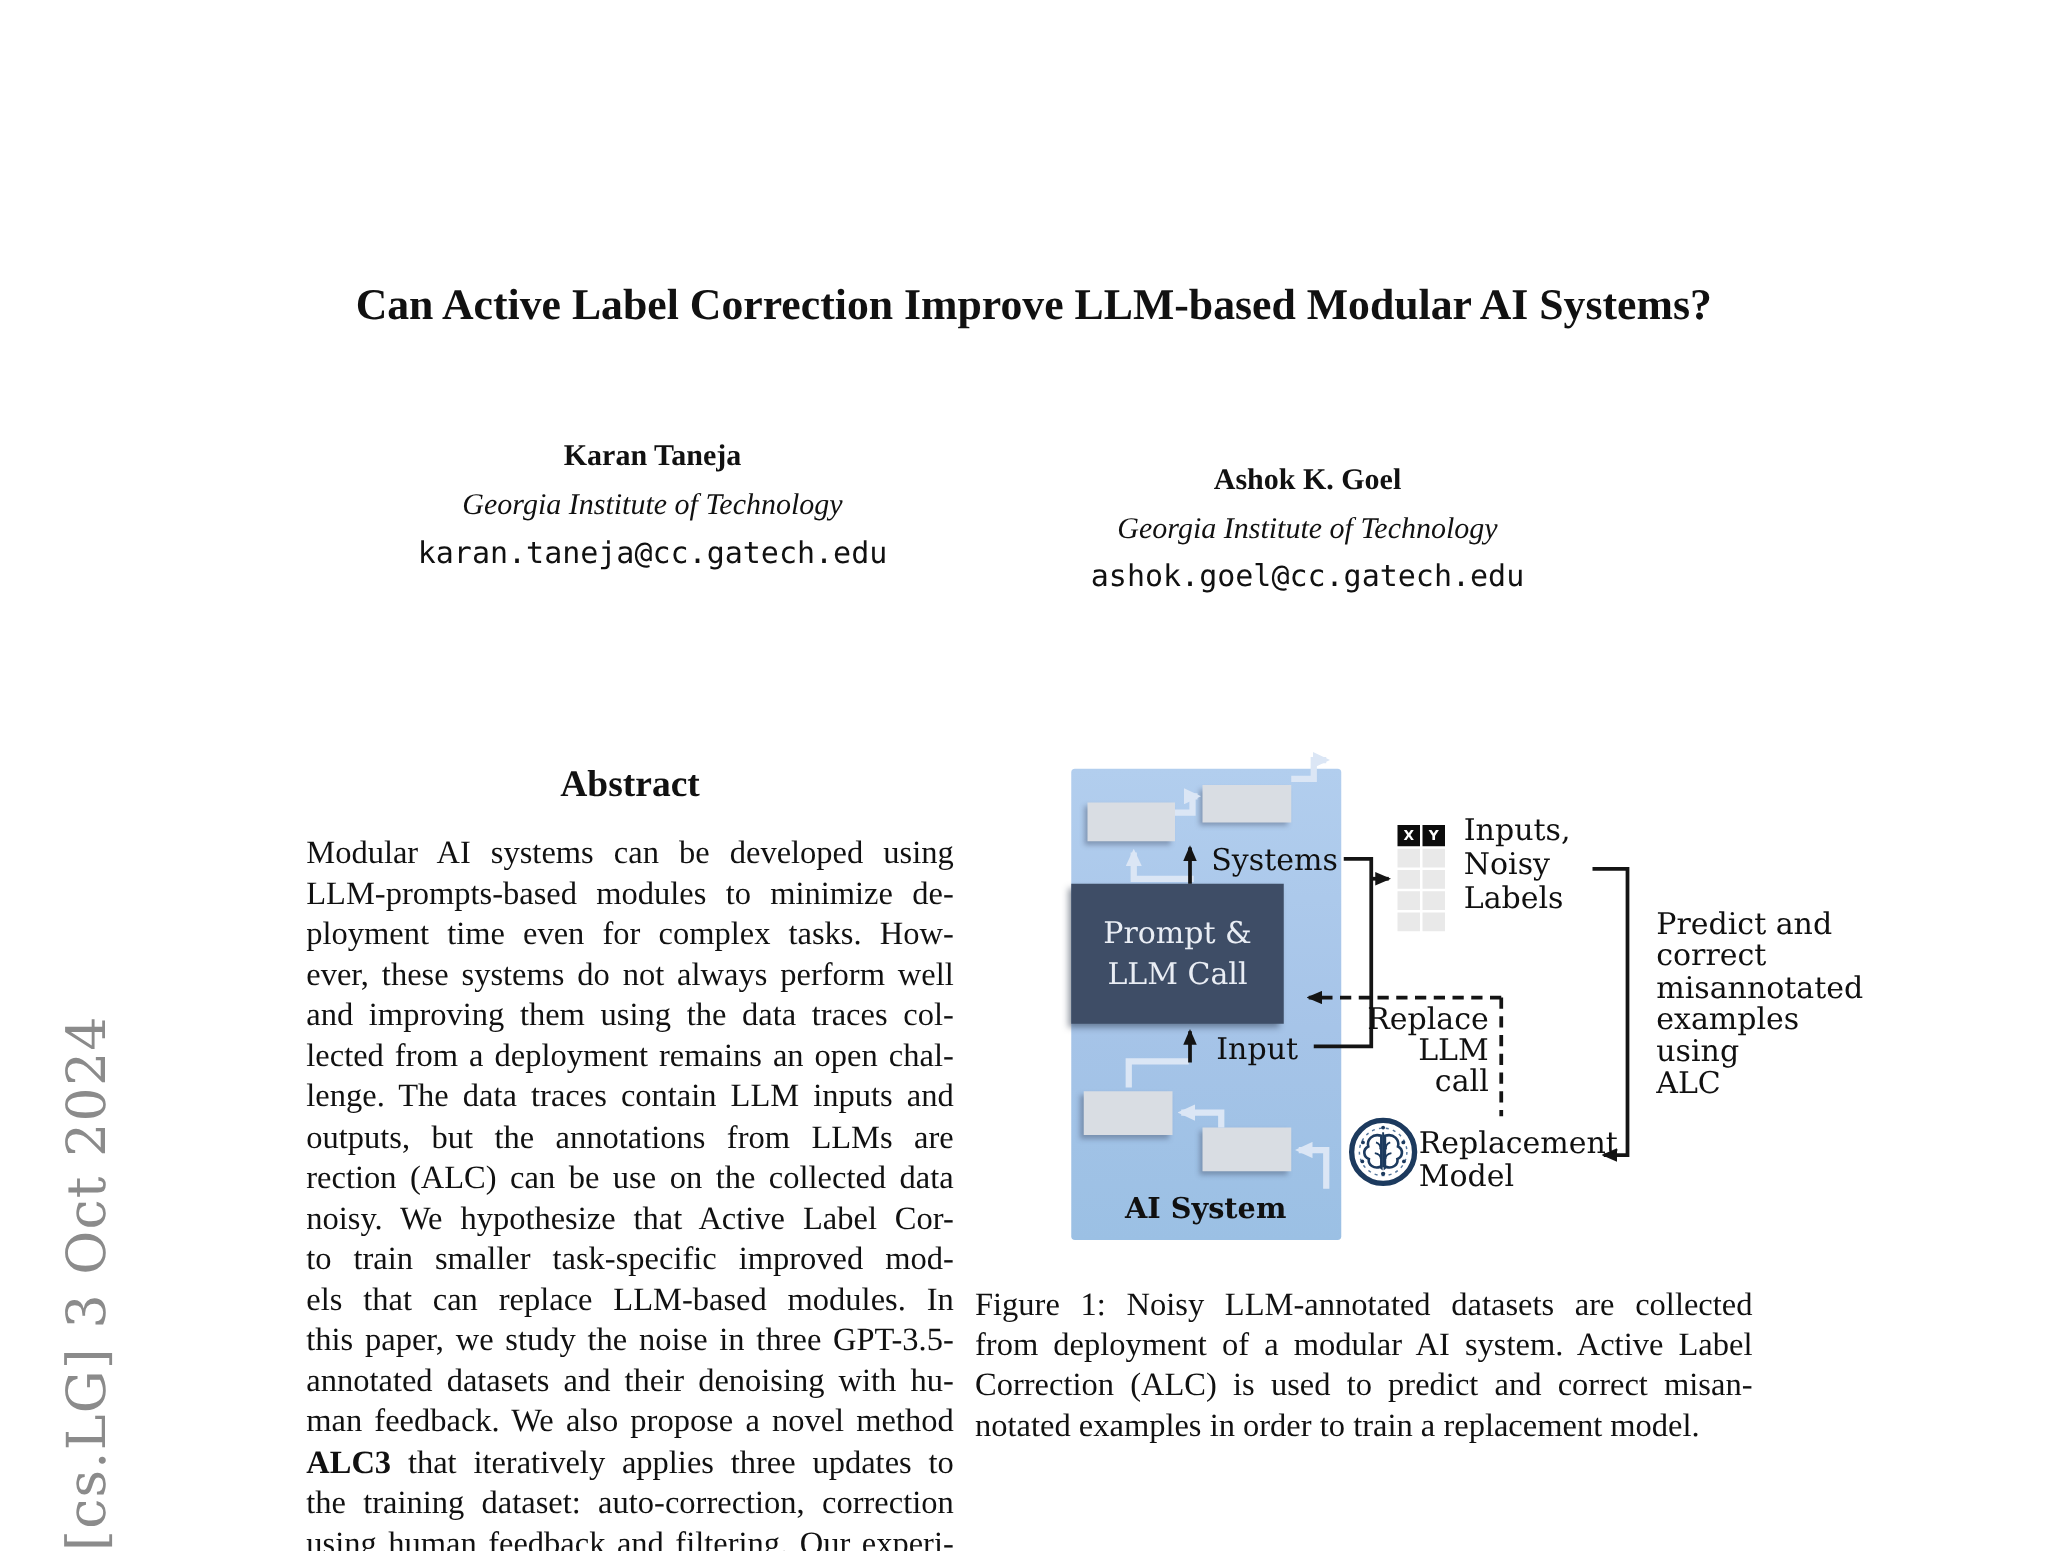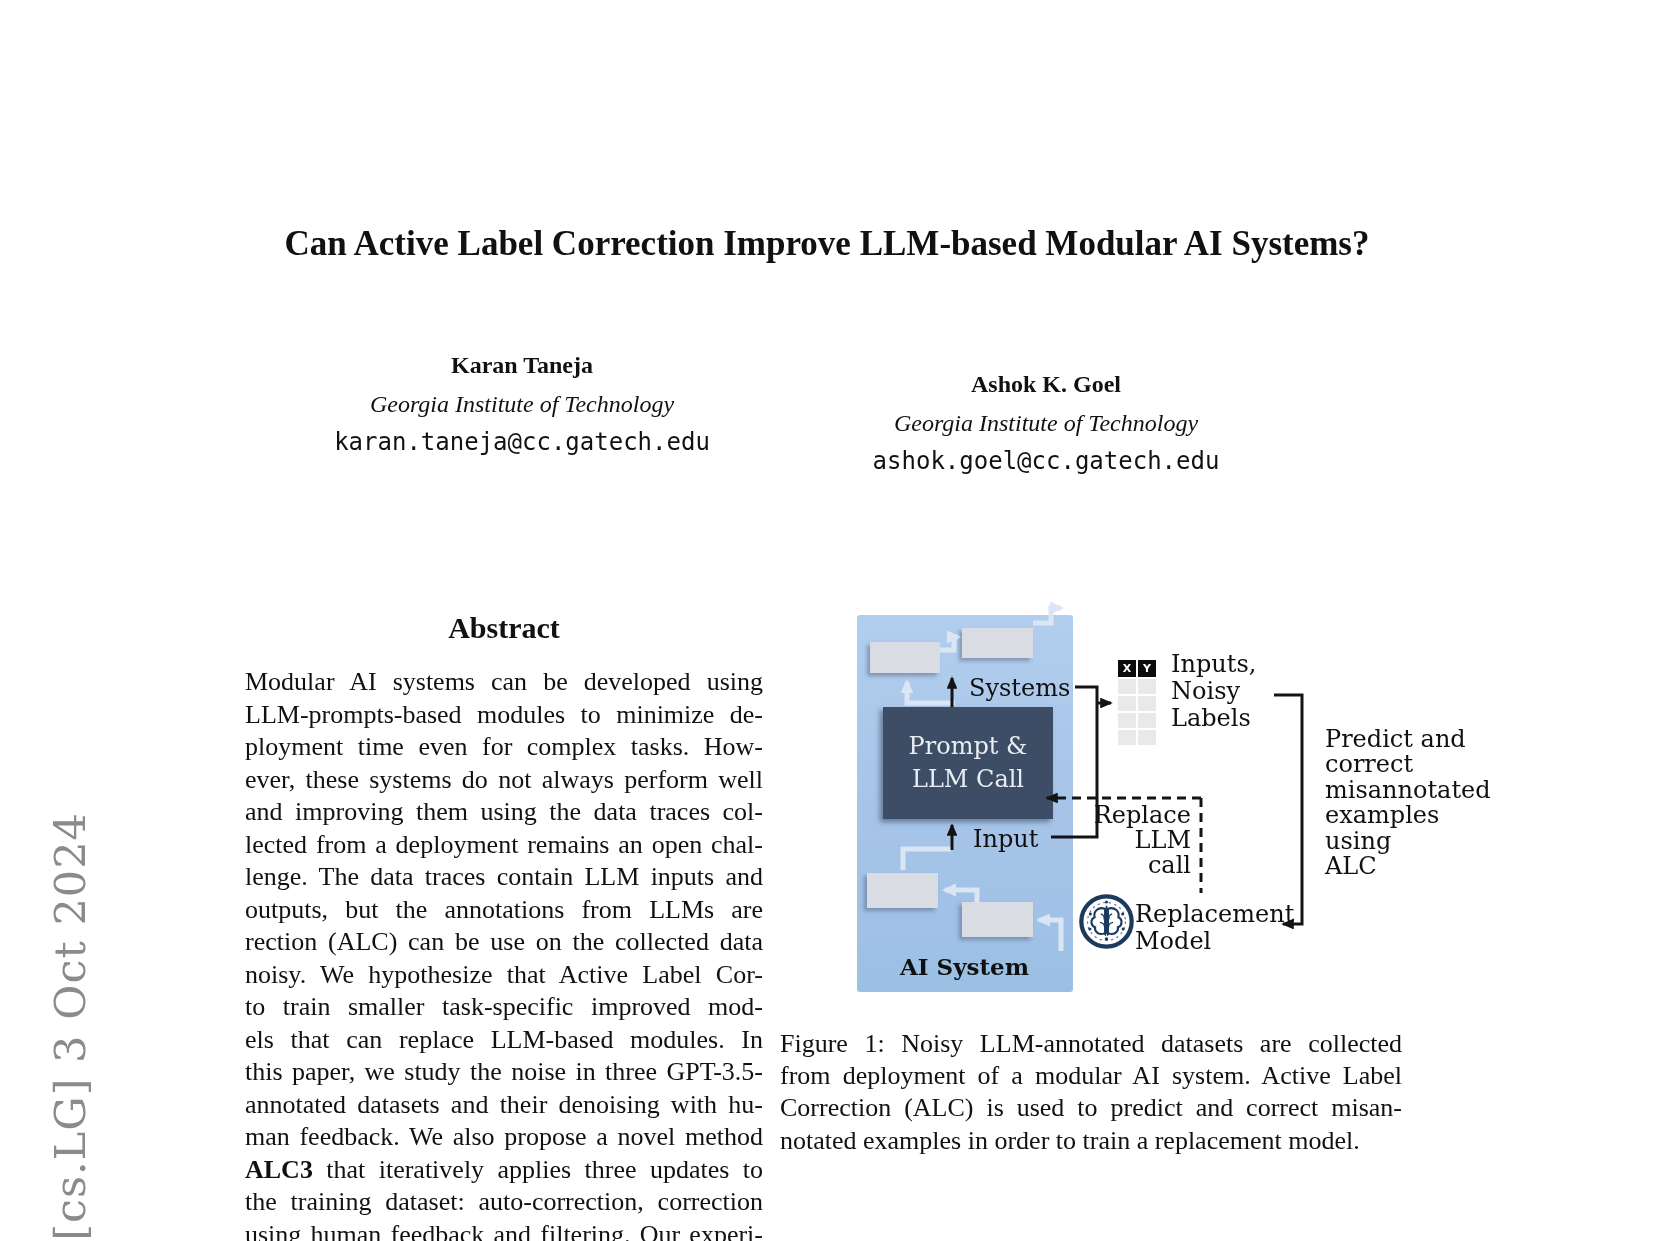--- a/index.html
+++ b/index.html
@@ -45,21 +45,21 @@
   }
   .module-box{
     position:absolute;background:#d9dde3;
     box-shadow:-3px 3px 4px rgba(70,85,110,.45);
   }
   .box-tl{left:65px;top:67px;width:70px;height:31px;}
   .box-tc{left:157px;top:53px;width:71px;height:30px;}
   .box-bl{left:62px;top:298px;width:71px;height:35px;}
   .box-br{left:157px;top:327px;width:71px;height:35px;}
   .llm-box{
-    position:absolute;left:78px;top:132px;width:170px;height:112px;
+    position:absolute;left:52px;top:132px;width:170px;height:112px;
     background:#3e4d66;box-shadow:-3px 3px 5px rgba(40,52,72,.5);
     display:flex;flex-direction:column;align-items:center;justify-content:center;
     color:#e9edf4;font-family:"DejaVu Serif",serif;font-size:24px;line-height:33px;
   }
   .fig-label{position:absolute;font-family:"DejaVu Serif",serif;font-size:24px;color:#101010;}
   .lbl-output{left:164px;top:99px;}
   .lbl-input{left:168px;top:250px;}
   .lbl-ai-system{left:52px;top:378px;width:215px;text-align:center;font-weight:bold;font-size:23px;}
   .lbl-dataset{left:366px;top:76px;line-height:27px;}
   .lbl-replace{left:280px;top:228px;width:106px;text-align:right;line-height:25px;}

